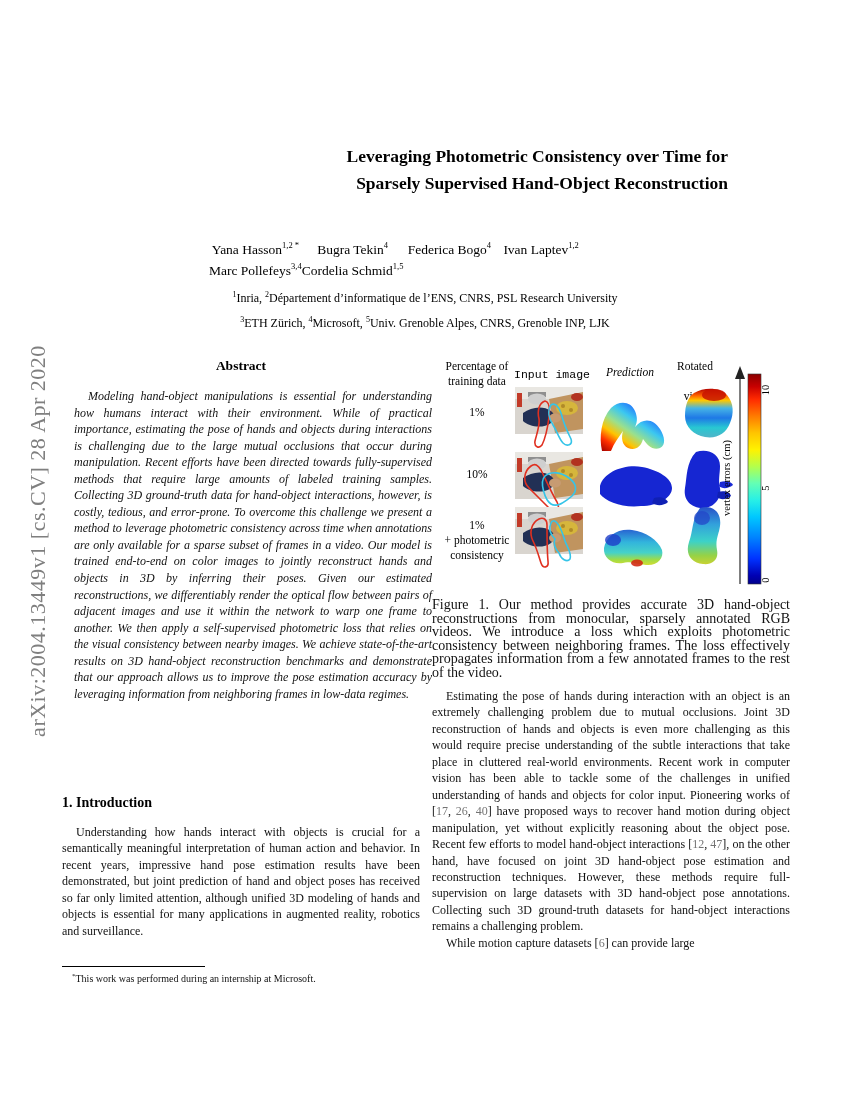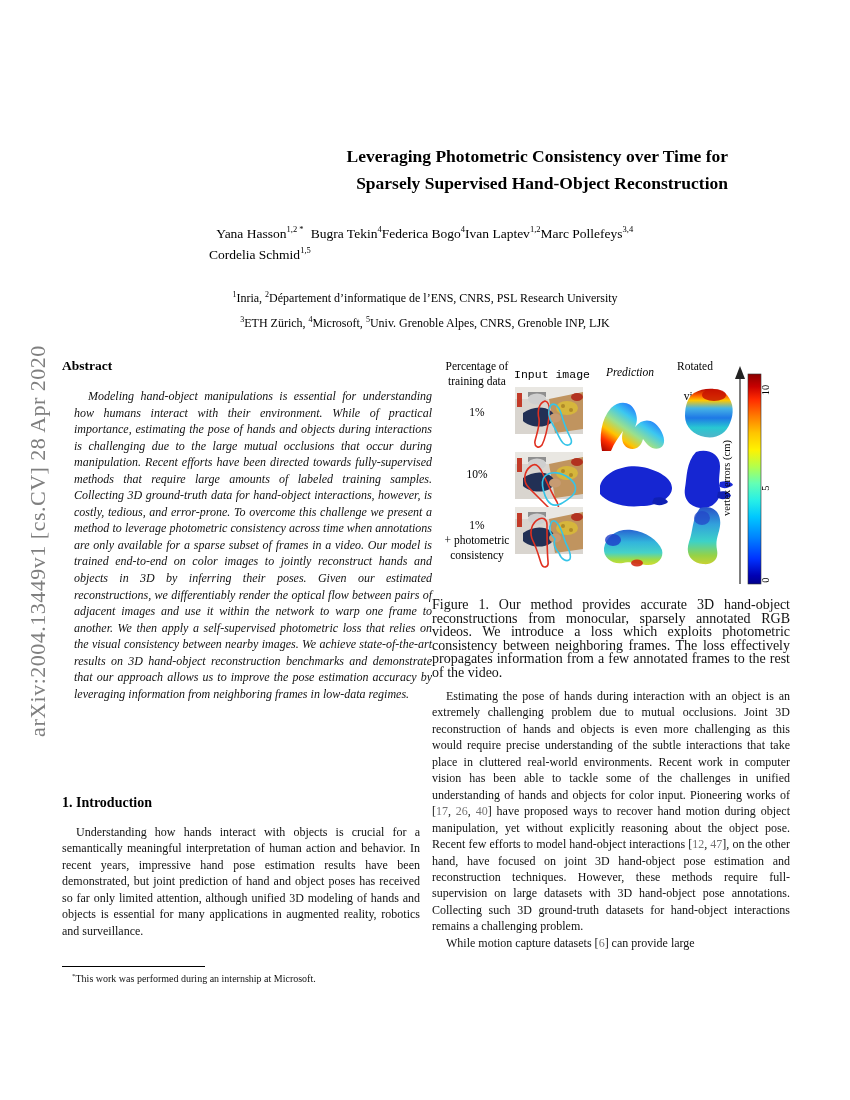--- a/index.html
+++ b/index.html
@@ -12,37 +12,37 @@
     position:absolute; left:-227px; top:528px; width:530px; height:26px;
     transform:rotate(-90deg); text-align:center;
     font-size:22px; color:#7f7f7f; letter-spacing:0.5px; white-space:nowrap;
   }
   
   .title {
     position:absolute; left:0; top:143px; width:728px; text-align:right;
     font-size:17.5px; font-weight:bold; line-height:27px; margin:0; color:#000;
   }
   .authors {
-    position:absolute; left:209px; top:224px; width:378px;
-    display:grid; grid-template-columns:1fr 1fr 1fr 1fr 1fr; row-gap:3px;
+    position:absolute; left:209px; top:240px; width:378px;
+    display:grid; grid-template-columns:1fr 1fr 1fr 1fr; row-gap:3px;
     font-size:13.5px; color:#000;
   }
   .authors .cell { text-align:center; white-space:nowrap; }
   .authors sup { font-size:8.5px; }
   .affils {
     position:absolute; left:0; top:284px; width:850px; text-align:center;
     font-size:12px; line-height:22px; color:#000;
   }
   .affils sup { font-size:8px; }
   
   .col { position:absolute; top:352px; width:358px; height:680px; }
   .col-left { left:62px; }
   .col-right { left:432px; }
   .abs-head {
-    position:absolute; top:6px; left:0; width:100%; text-align:left;
+    position:absolute; top:6px; left:0; width:100%; text-align:center;
     font-size:13.5px; font-weight:bold; color:#000;
   }
   .abs-body {
     position:absolute; top:24px; left:0; width:358px;
     font-style:italic; font-size:12px; line-height:16.55px;
     text-align:justify; text-indent:14px; margin:12px; color:#111;
   }
   .sec-head {
     position:absolute; top:443px; left:0; margin:0;
     font-size:14px; font-weight:bold; color:#000;

